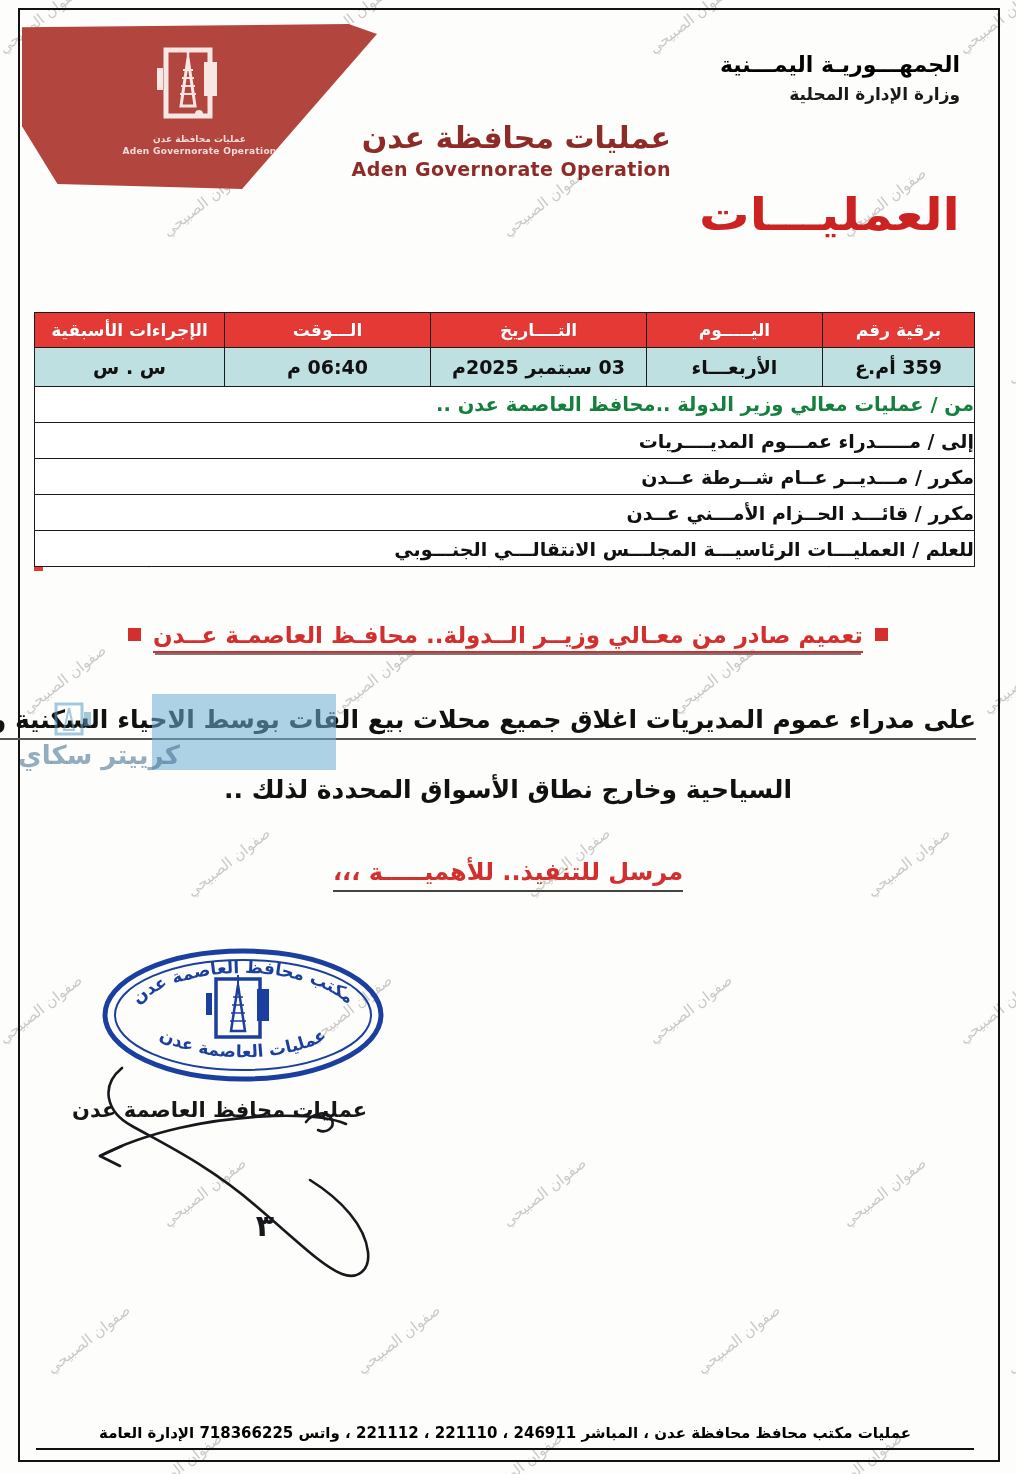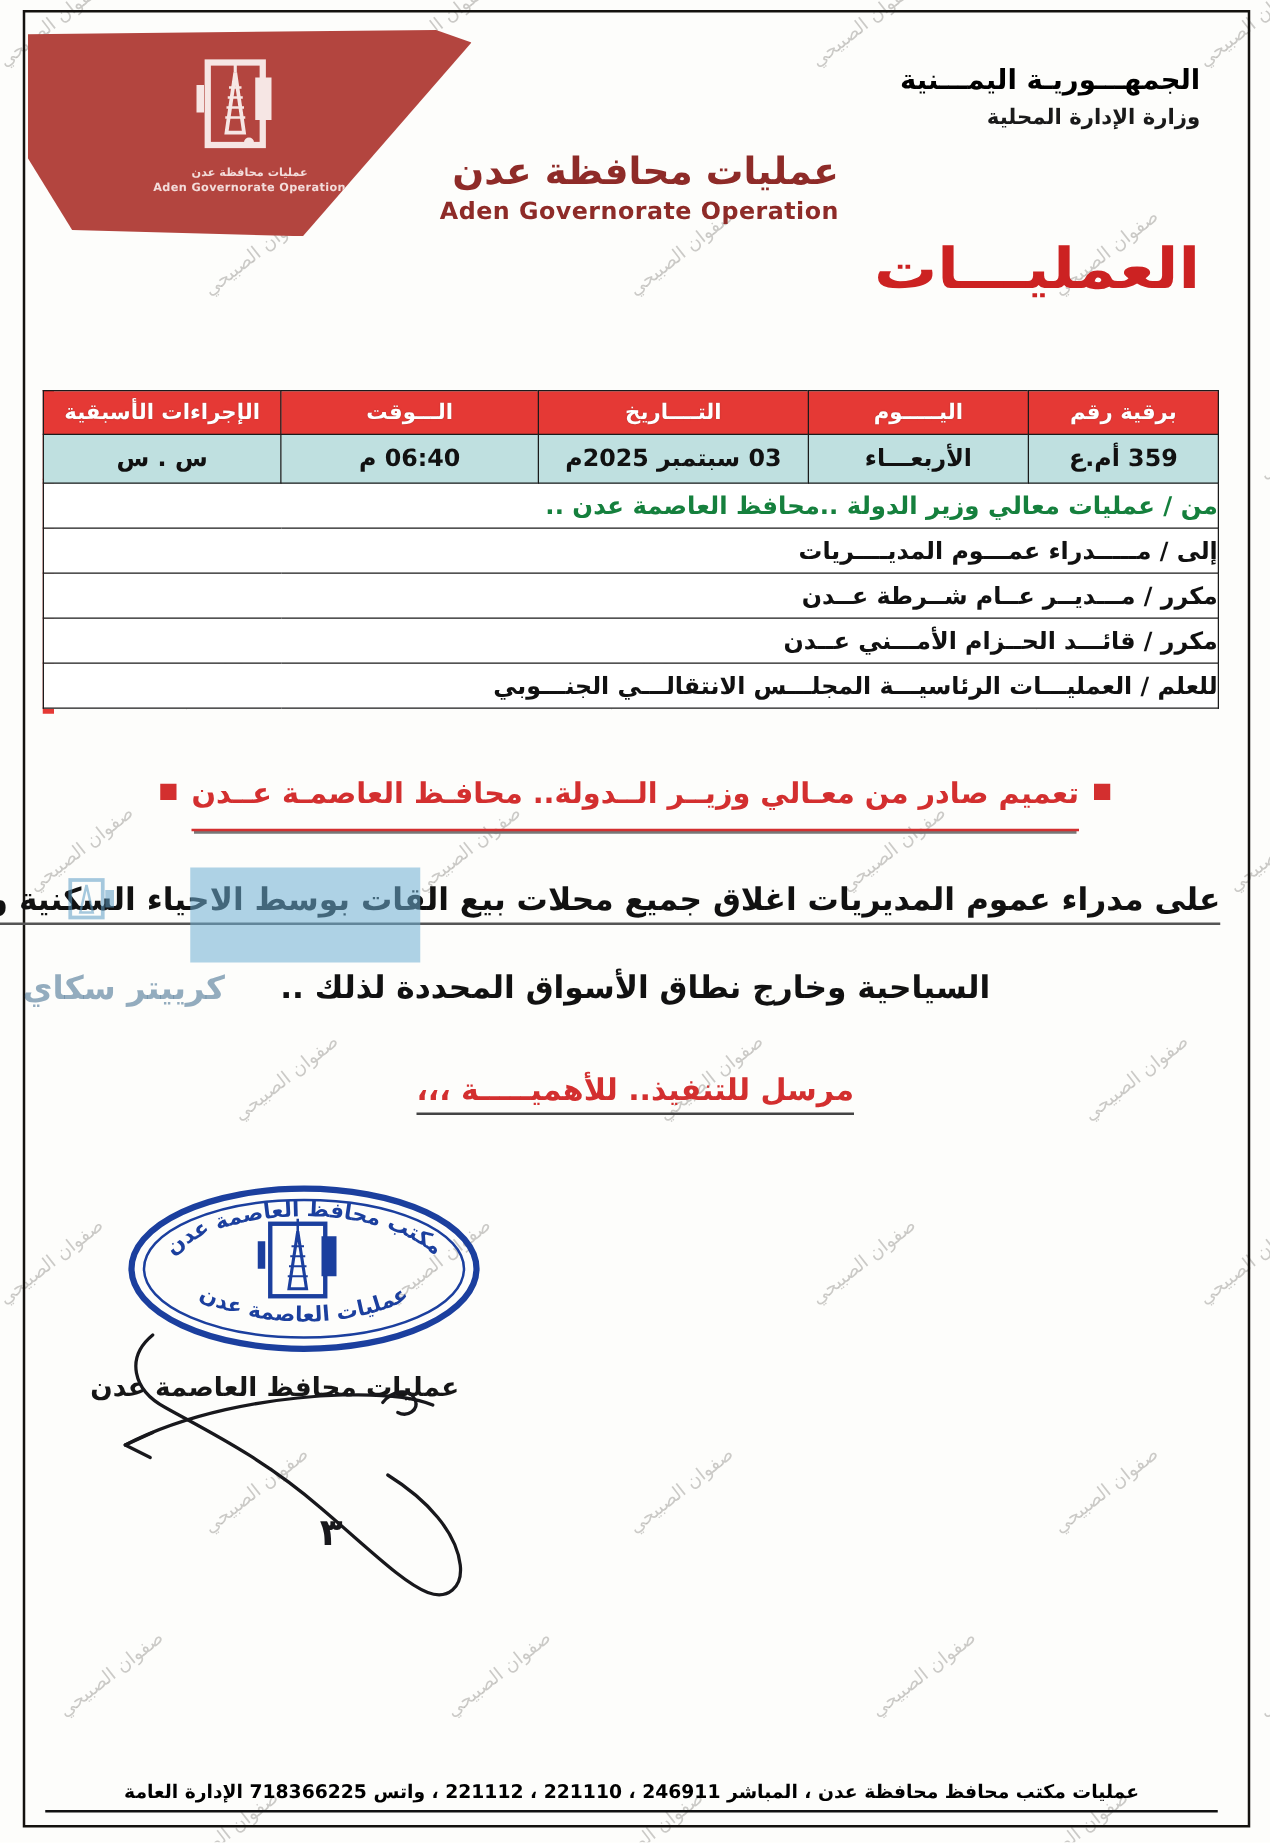--- a/index.html
+++ b/index.html
@@ -150,21 +150,21 @@
     font-size:23px;font-weight:bold;color:#d32f2f;
     white-space:nowrap;
   }
   #subject-line .bullet{
     display:inline-block;width:13px;height:13px;
     background:#d32f2f;vertical-align:middle;margin:0 12px 4px 12px;
   }
   #subject-text{
     display:inline-block;
     border-bottom:2px solid #d32f2f;
-    padding-bottom:15px;
+    padding-bottom:3px;
     box-shadow:0 4px 0 -2px #777;
   }
 
   #body-l1{
     position:absolute;right:40px;top:705px;left:40px;
     text-align:center;
     font-size:25px;font-weight:bold;color:#111;
     white-space:nowrap;
   }
   #body-l1 span{border-bottom:2px solid #555;padding-bottom:4px;}
@@ -192,21 +192,21 @@
     pointer-events:none;
   }
   #blue-wm-logo{
     position:absolute;left:50px;top:700px;
     width:46px;height:40px;opacity:.55;
   }
   #blue-wm-text{
     position:absolute;left:18px;top:740px;
     font-size:26px;font-weight:bold;
     color:rgba(60,105,140,.55);
-    white-space:nowrap;pointer-events:none;margin-top:36px;
+    white-space:nowrap;pointer-events:none;
   }
 
   
   #stamp{
     position:absolute;left:98px;top:945px;
     width:290px;height:145px;
     pointer-events:none;
   }
   #signature{
     position:absolute;left:60px;top:1060px;

